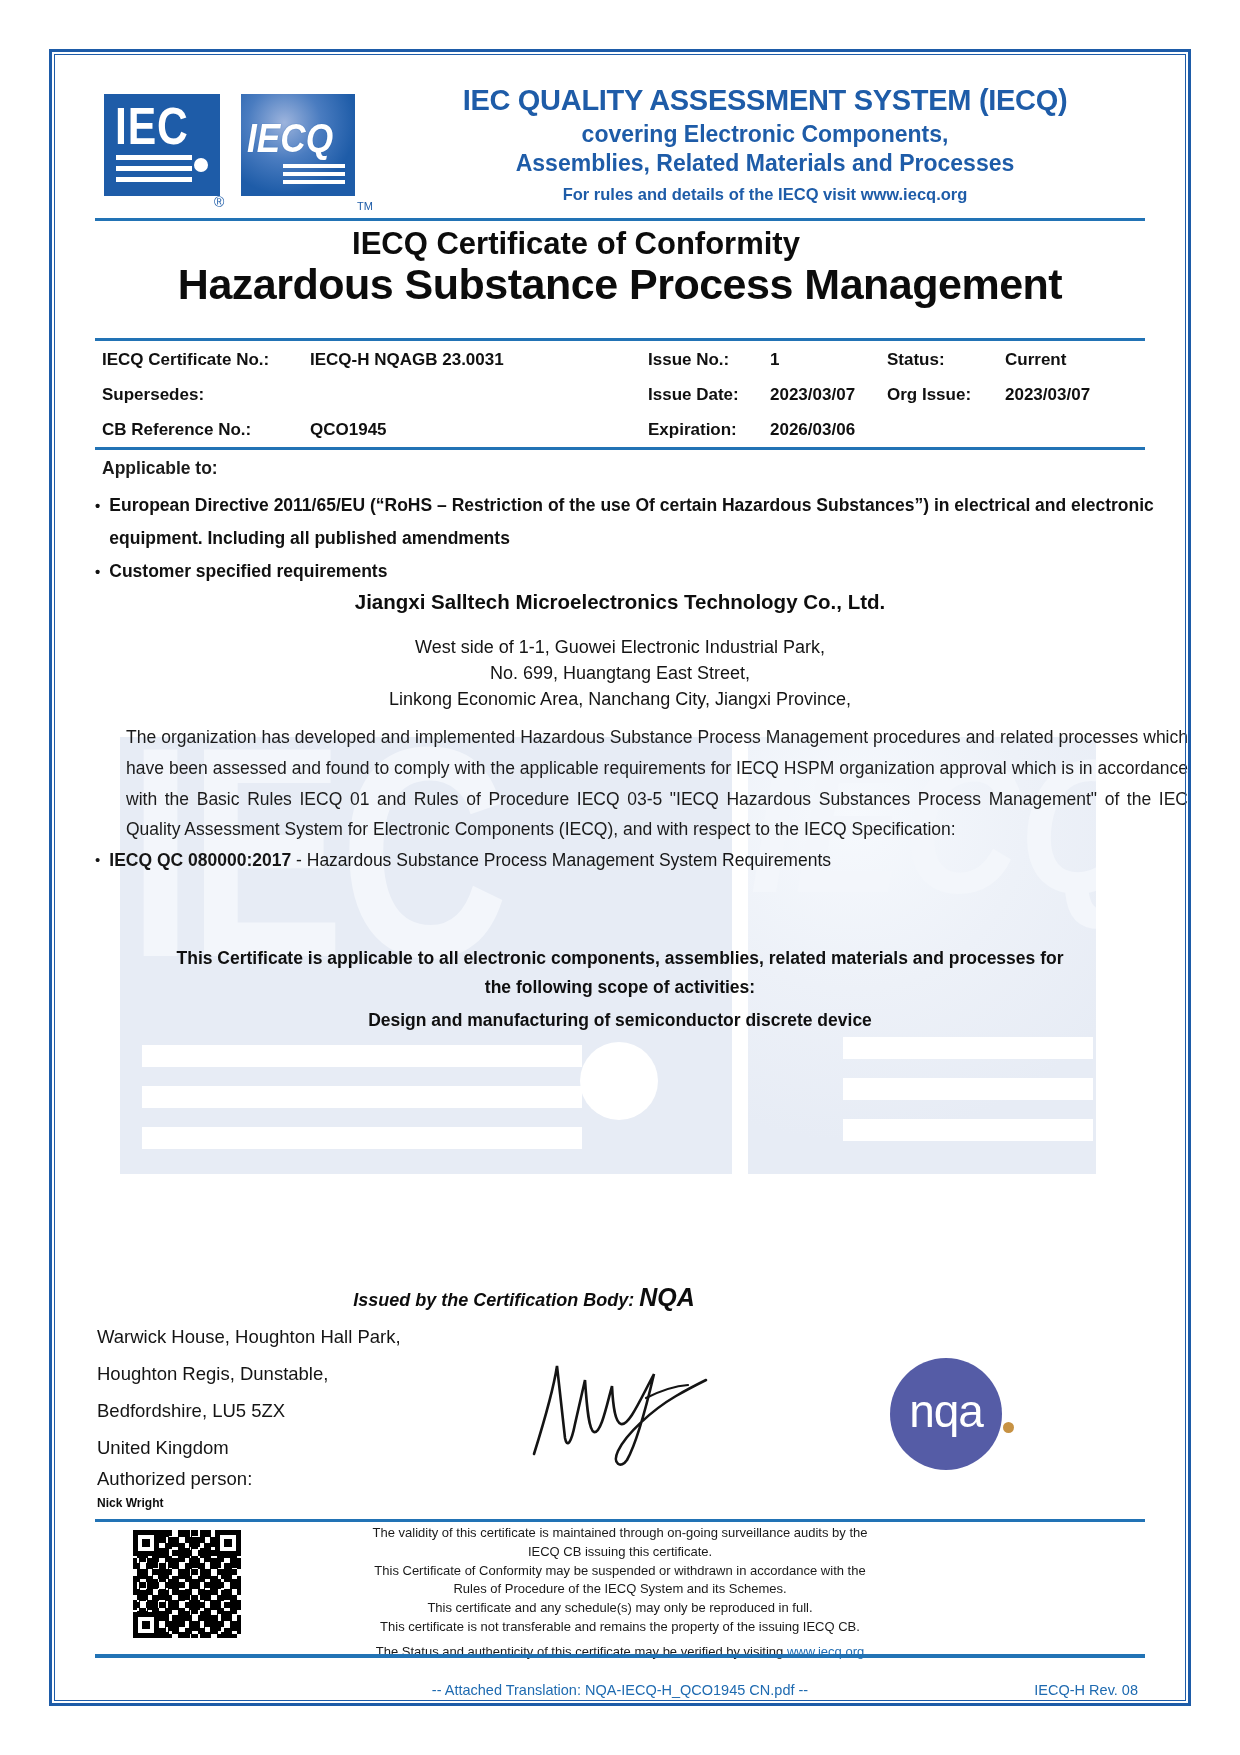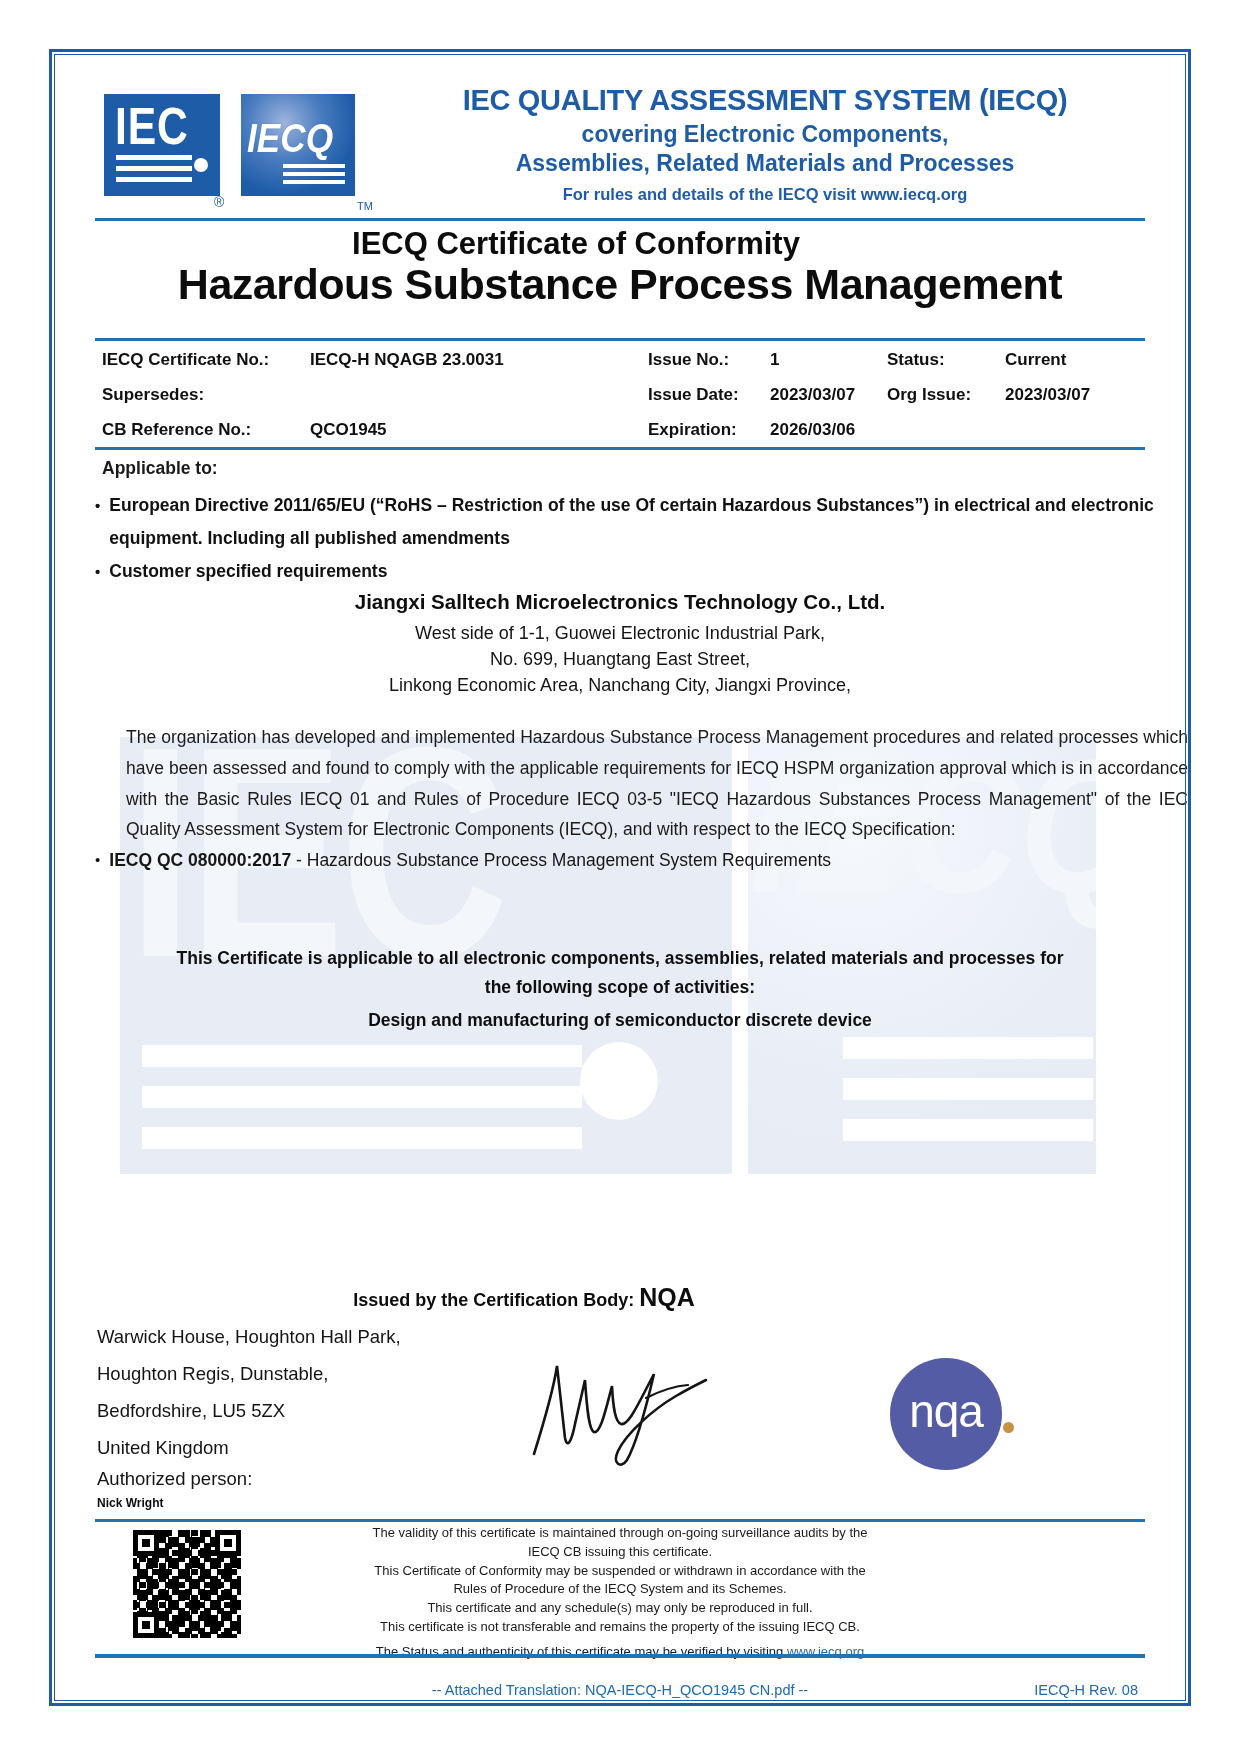--- a/index.html
+++ b/index.html
@@ -42,42 +42,42 @@
   .tbl span{position:absolute;white-space:nowrap;}
   .c1l{left:102px;} .c1v{left:310px;} .c2l{left:648px;} .c2v{left:770px;} .c3l{left:887px;} .c3v{left:1005px;}
   
   .applicable-h{position:absolute;left:102px;top:458px;font-size:17.5px;font-weight:bold;z-index:2;}
   .bullets{position:absolute;left:95px;top:489px;width:1065px;z-index:2;}
   .bullet-item{display:flex;gap:9px;font-size:17.5px;font-weight:600;line-height:33px;color:#111;}
   .bullet-glyph{font-size:15px;line-height:33px;}
   
   .company{position:absolute;left:90px;top:590px;width:1060px;text-align:center;z-index:2;}
   .company-name{font-size:20.5px;font-weight:bold;color:#0e0e0e;}
-  .company-addr{font-size:18px;line-height:26px;margin-top:6px;color:#141414;}
+  .company-addr{font-size:18px;line-height:26px;margin-top:20px;color:#141414;}
   
   .wm{position:absolute;z-index:1;overflow:hidden;}
   .wm-left{left:120px;top:737px;width:612px;height:437px;background:#e7ecf5;}
   .wm-left .wm-iec{position:absolute;left:8px;top:-58px;font-size:300px;font-weight:bold;color:#f3f6fb;
                    transform:scaleX(.78);transform-origin:left;letter-spacing:-6px;}
   .wm-bar{position:absolute;background:#ffffff;}
   .wm-circle{position:absolute;border-radius:50%;background:#ffffff;}
   .wm-right{left:748px;top:737px;width:348px;height:437px;
             background:radial-gradient(circle at 30% 18%, #f6f9fd 0%, #edf1f8 40%, #e7ecf5 75%);}
   .wm-right .wm-iecq{position:absolute;left:2px;top:-20px;font-size:190px;font-weight:bold;font-style:italic;
                      color:#f3f6fb;transform:scaleX(.85);transform-origin:left;}
   
   .body-par{position:absolute;left:90px;top:722px;width:1062px;font-size:17.5px;line-height:30.8px;
             text-align:justify;color:#1b1b1b;z-index:2;margin-left:36px;}
   .spec-bullet{position:absolute;left:95px;top:845px;width:1060px;display:flex;gap:9px;
                font-size:17.5px;line-height:30px;color:#161616;z-index:2;}
   .scope{position:absolute;left:170px;top:944px;width:900px;text-align:center;font-size:17.5px;
          font-weight:bold;line-height:29px;color:#0f0f0f;z-index:2;}
   .scope-activity{margin-top:4px;}
   
-  .issued-line{position:absolute;left:0;top:1283px;width:1048px;text-align:center;z-index:2;color:#0d0d0d;}
+  .issued-line{position:absolute;left:0;top:1283px;width:1048px;text-align:center;z-index:2;color:#0d0d0d;font-style:italic;}
   .issued-label{font-size:18px;font-weight:bold;}
   .issued-body{font-size:25px;font-weight:bold;}
   .issuer-addr{position:absolute;left:97px;top:1318px;font-size:18.5px;line-height:37px;color:#141414;z-index:2;}
   .auth-label{position:absolute;left:97px;top:1468px;font-size:18.5px;color:#141414;z-index:2;}
   .auth-name{position:absolute;left:97px;top:1496px;font-size:12px;font-weight:bold;color:#0d0d0d;z-index:2;}
   .signature{position:absolute;left:528px;top:1352px;width:195px;height:118px;z-index:2;}
   .nqa-logo{position:absolute;left:890px;top:1358px;width:112px;height:112px;z-index:2;}
   .nqa-circle{position:absolute;left:0;top:0;width:112px;height:112px;border-radius:50%;background:#555CA6;}
   .nqa-text{position:absolute;left:0;top:26px;width:112px;text-align:center;color:#ffffff;
             font-size:46px;font-weight:normal;letter-spacing:-1px;}

